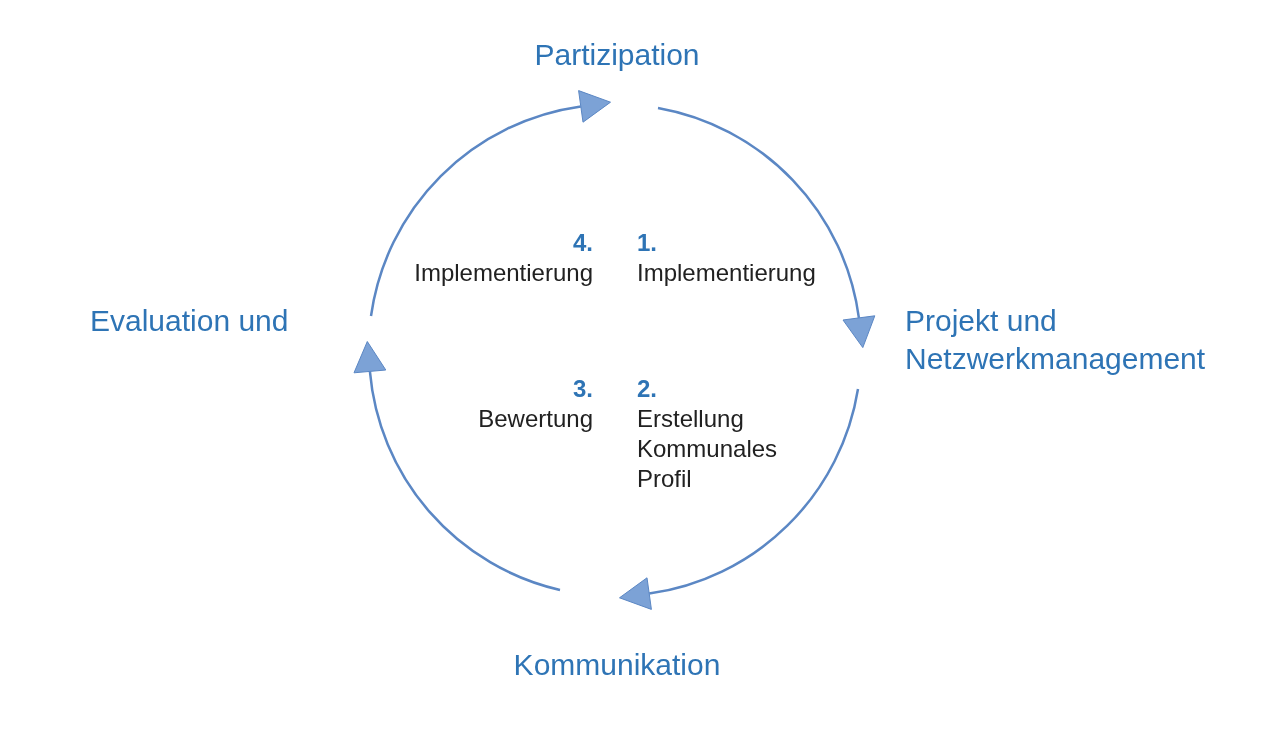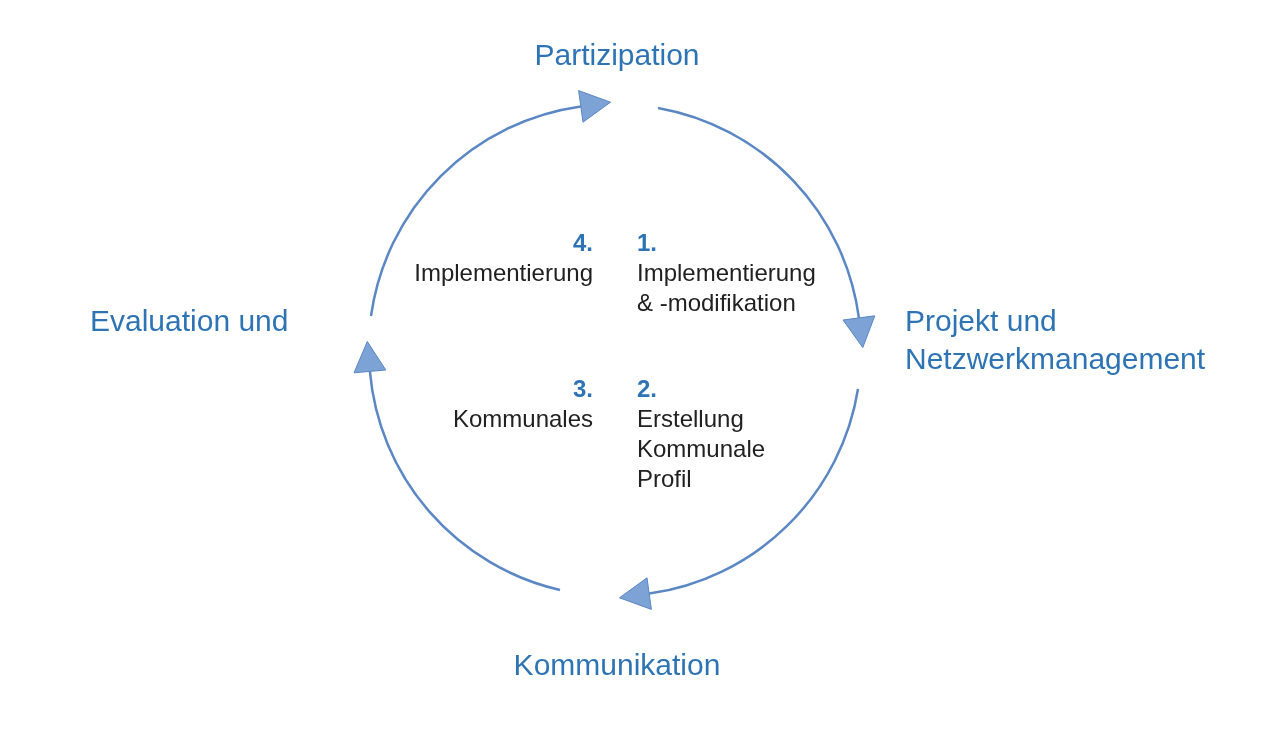--- a/index.html
+++ b/index.html
@@ -80,33 +80,32 @@
     <div>Netzwerkmanagement</div>
   </div>
 
   <div class="outer-label left">
     <div>Evaluation und</div>
   </div>
 
   <div class="step q-top-right">
     <div class="num">1.</div>
     <div>Implementierung</div>
-    <div>&amp; -modifikation</div>
   </div>
 
   <div class="step q-bottom-right">
     <div class="num">2.</div>
     <div>Erstellung</div>
-    <div>Kommunale</div>
+    <div>Kommunales</div>
     <div>Profil</div>
   </div>
 
   <div class="step q-bottom-left">
     <div class="num">3.</div>
-    <div>Kommunales</div>
+    <div>Bewertung</div>
   </div>
 
   <div class="step q-top-left">
     <div class="num">4.</div>
     <div>Implementierung</div>
   </div>
 
 </div>
 
 </body></html>

